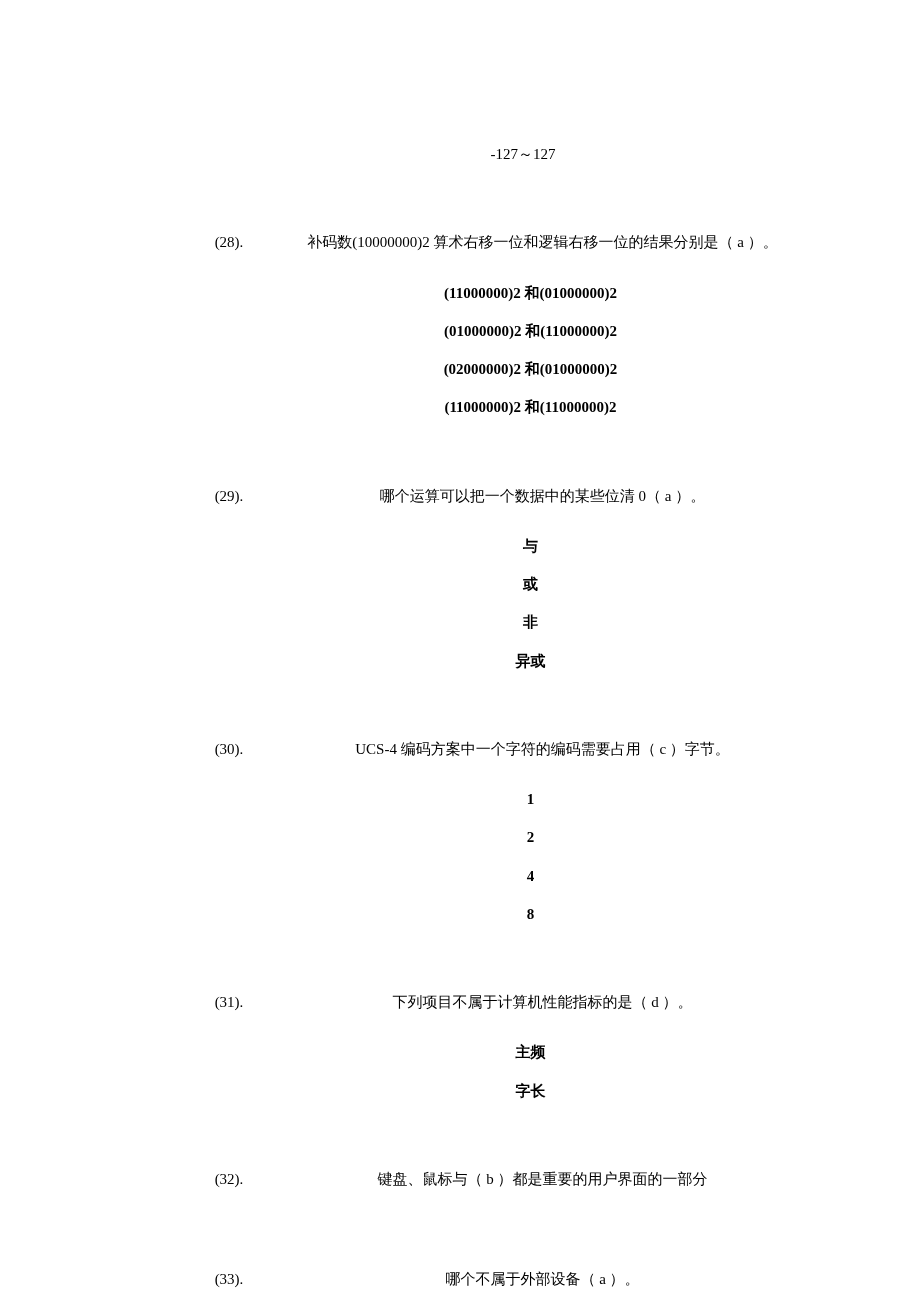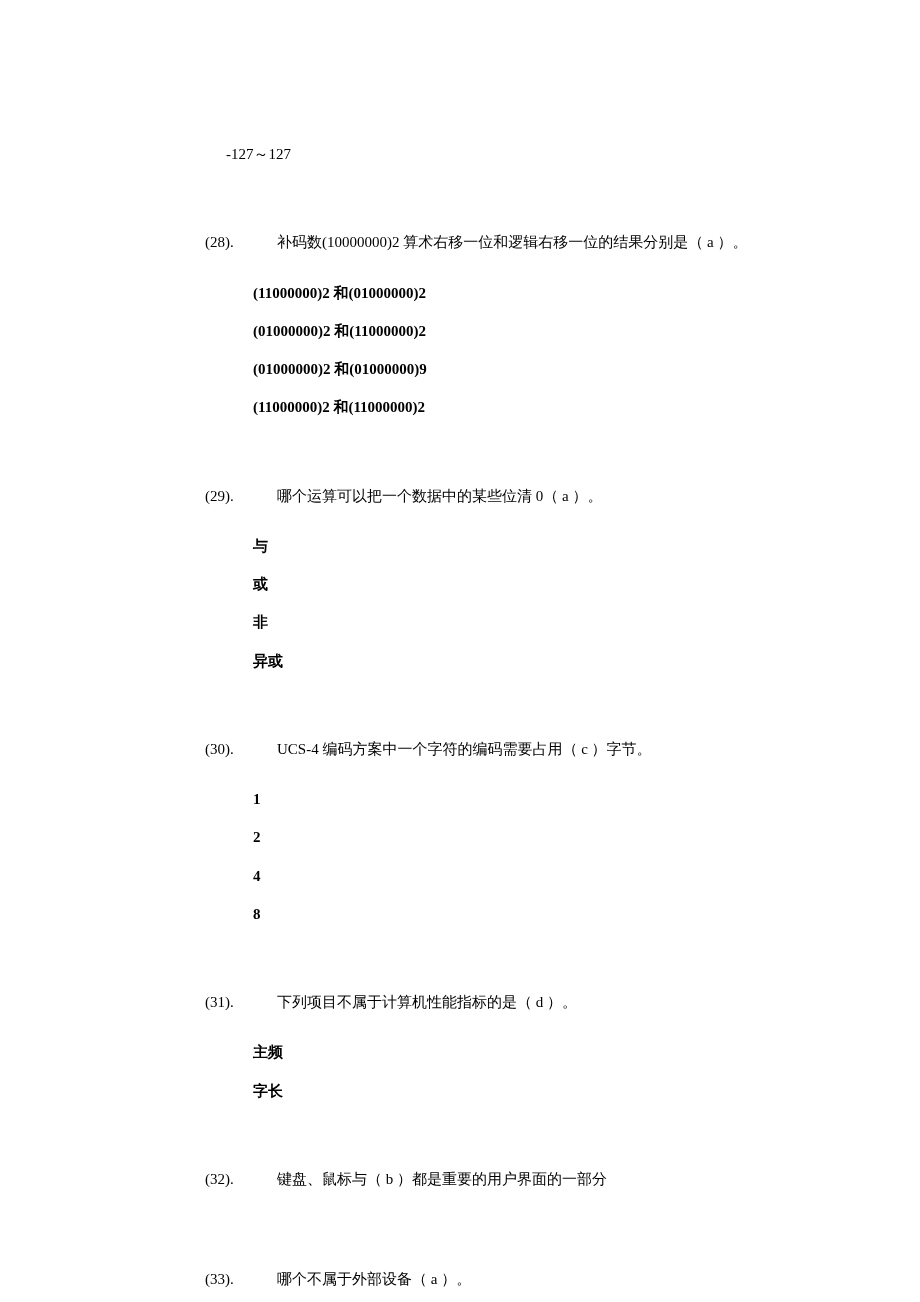--- a/index.html
+++ b/index.html
@@ -1,18 +1,19 @@
 <!DOCTYPE html>
 <html><head>
   <meta charset="utf-8">
   <style>
     * {
       margin: 12px;
       padding: 0;
       box-sizing: border-box;
+      text-align: center;
     }
     body {
       background: #ffffff;
       width: 920px;
       font-family: "SimSun", "宋体", serif;
       font-size: 15px;
       color: #000000;
       line-height: 1.75;
       padding-top: 105px;
       padding-left: 145px;
@@ -51,21 +52,21 @@
 </div>
 
 <div class="question-block">
   <div class="question-row">
     <span class="q-number">(28).</span>
     <span class="q-text">补码数(10000000)2 算术右移一位和逻辑右移一位的结果分别是（  a  ）。</span>
   </div>
   <div class="options">
     <div>(11000000)2 和(01000000)2</div>
     <div>(01000000)2 和(11000000)2</div>
-    <div>(01000000)2 和(01000000)9</div>
+    <div>(02000000)2 和(01000000)2</div>
     <div>(11000000)2 和(11000000)2</div>
   </div>
 </div>
 
 <div class="question-block">
   <div class="question-row">
     <span class="q-number">(29).</span>
     <span class="q-text">哪个运算可以把一个数据中的某些位清 0（  a  ）。</span>
   </div>
   <div class="options">

